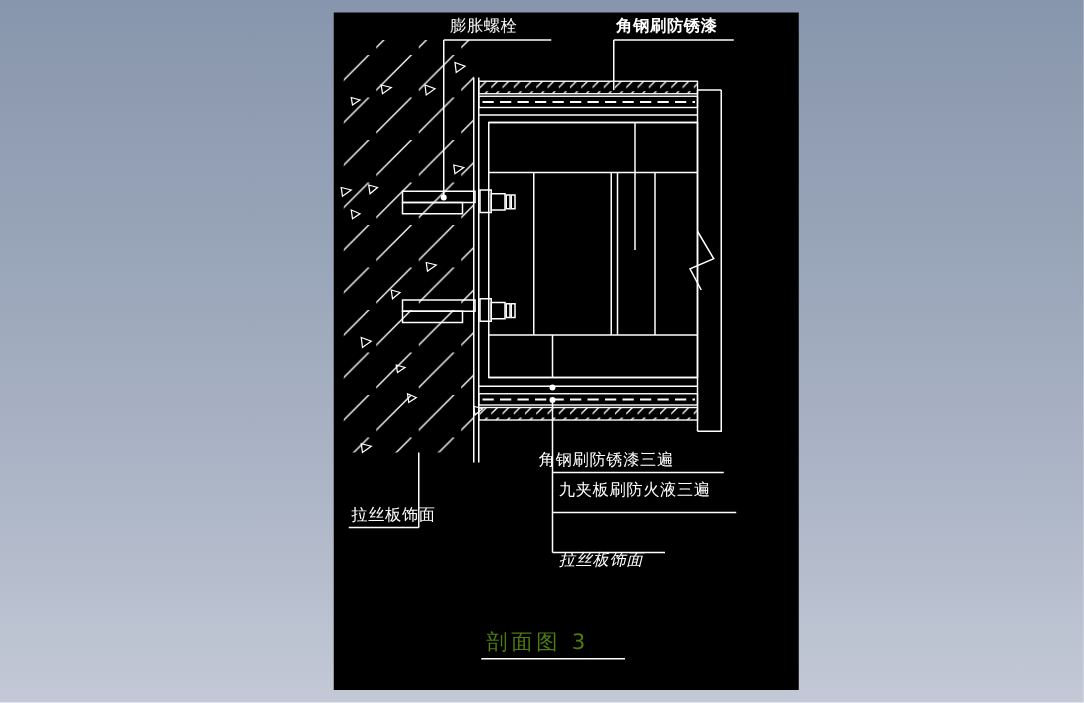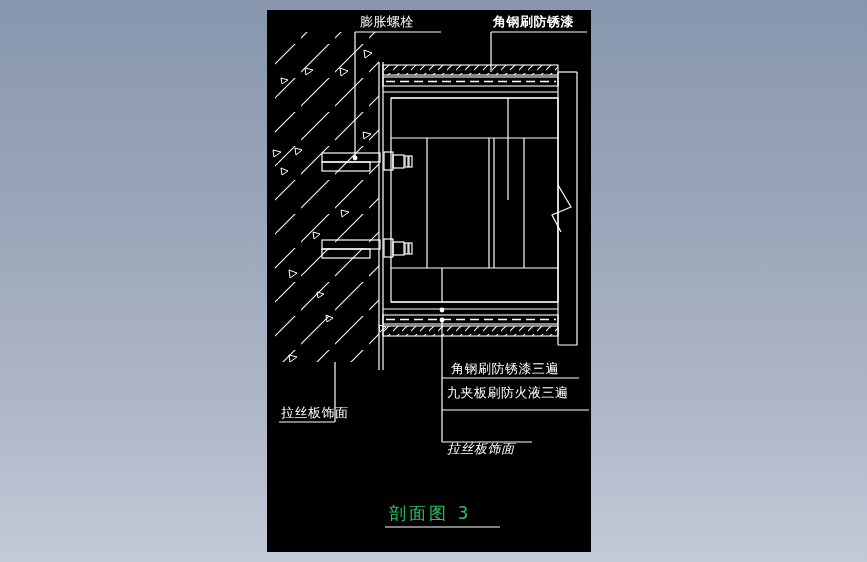--- a/index.html
+++ b/index.html
@@ -15,21 +15,21 @@
   }
   #stage {
     position: relative;
     width: 867px;
     height: 562px;
   }
   #canvas-area {
     position: absolute;
     left: 267px;
     top: 10px;
-    width: 324px;
+    width: 372px;
     height: 542px;
     background: #000000;
     overflow: hidden;
   }
   .svg-root {
     position: absolute;
     left: 0;
     top: 0;
     width: 330px;
     height: 542px;
@@ -38,21 +38,21 @@
     position: absolute;
     color: #ffffff;
     font-family: "DejaVu Sans", "Liberation Sans", sans-serif;
     font-size: 13px;
     line-height: 15px;
     white-space: nowrap;
     letter-spacing: 0.5px;
   }
   .lbl-title {
     position: absolute;
-    color: #22c55e;
+    color: #4d7c0f;
     font-size: 17px;
     letter-spacing: 3px;
     white-space: nowrap;
   }
 </style>
 </head>
 <body>
 
 <div id="stage">
 
@@ -189,21 +189,21 @@
         <line x1="118" y1="517" x2="233" y2="517"></line>
       </g>
     </svg>
 
     <div class="lbl" style="left:93px; top:4px;">膨胀螺栓</div>
 
     <div class="lbl" style="left:226px; top:4px;font-weight:bold;">角钢刷防锈漆</div>
 
     <div class="lbl" style="left:14px; top:395px;">拉丝板饰面</div>
 
-    <div class="lbl" style="left:184px; top:351px;">角钢刷防锈漆三遍</div>
+    <div class="lbl" style="left:164px; top:351px;">角钢刷防锈漆三遍</div>
 
     <div class="lbl" style="left:180px; top:375px;">九夹板刷防火液三遍</div>
 
     <div class="lbl" style="left:180px; top:431px;font-style:italic;">拉丝板饰面</div>
 
     <div class="lbl-title" style="left:122px; top:492px;">剖面图 3</div>
 
   </div>
 </div>
 

